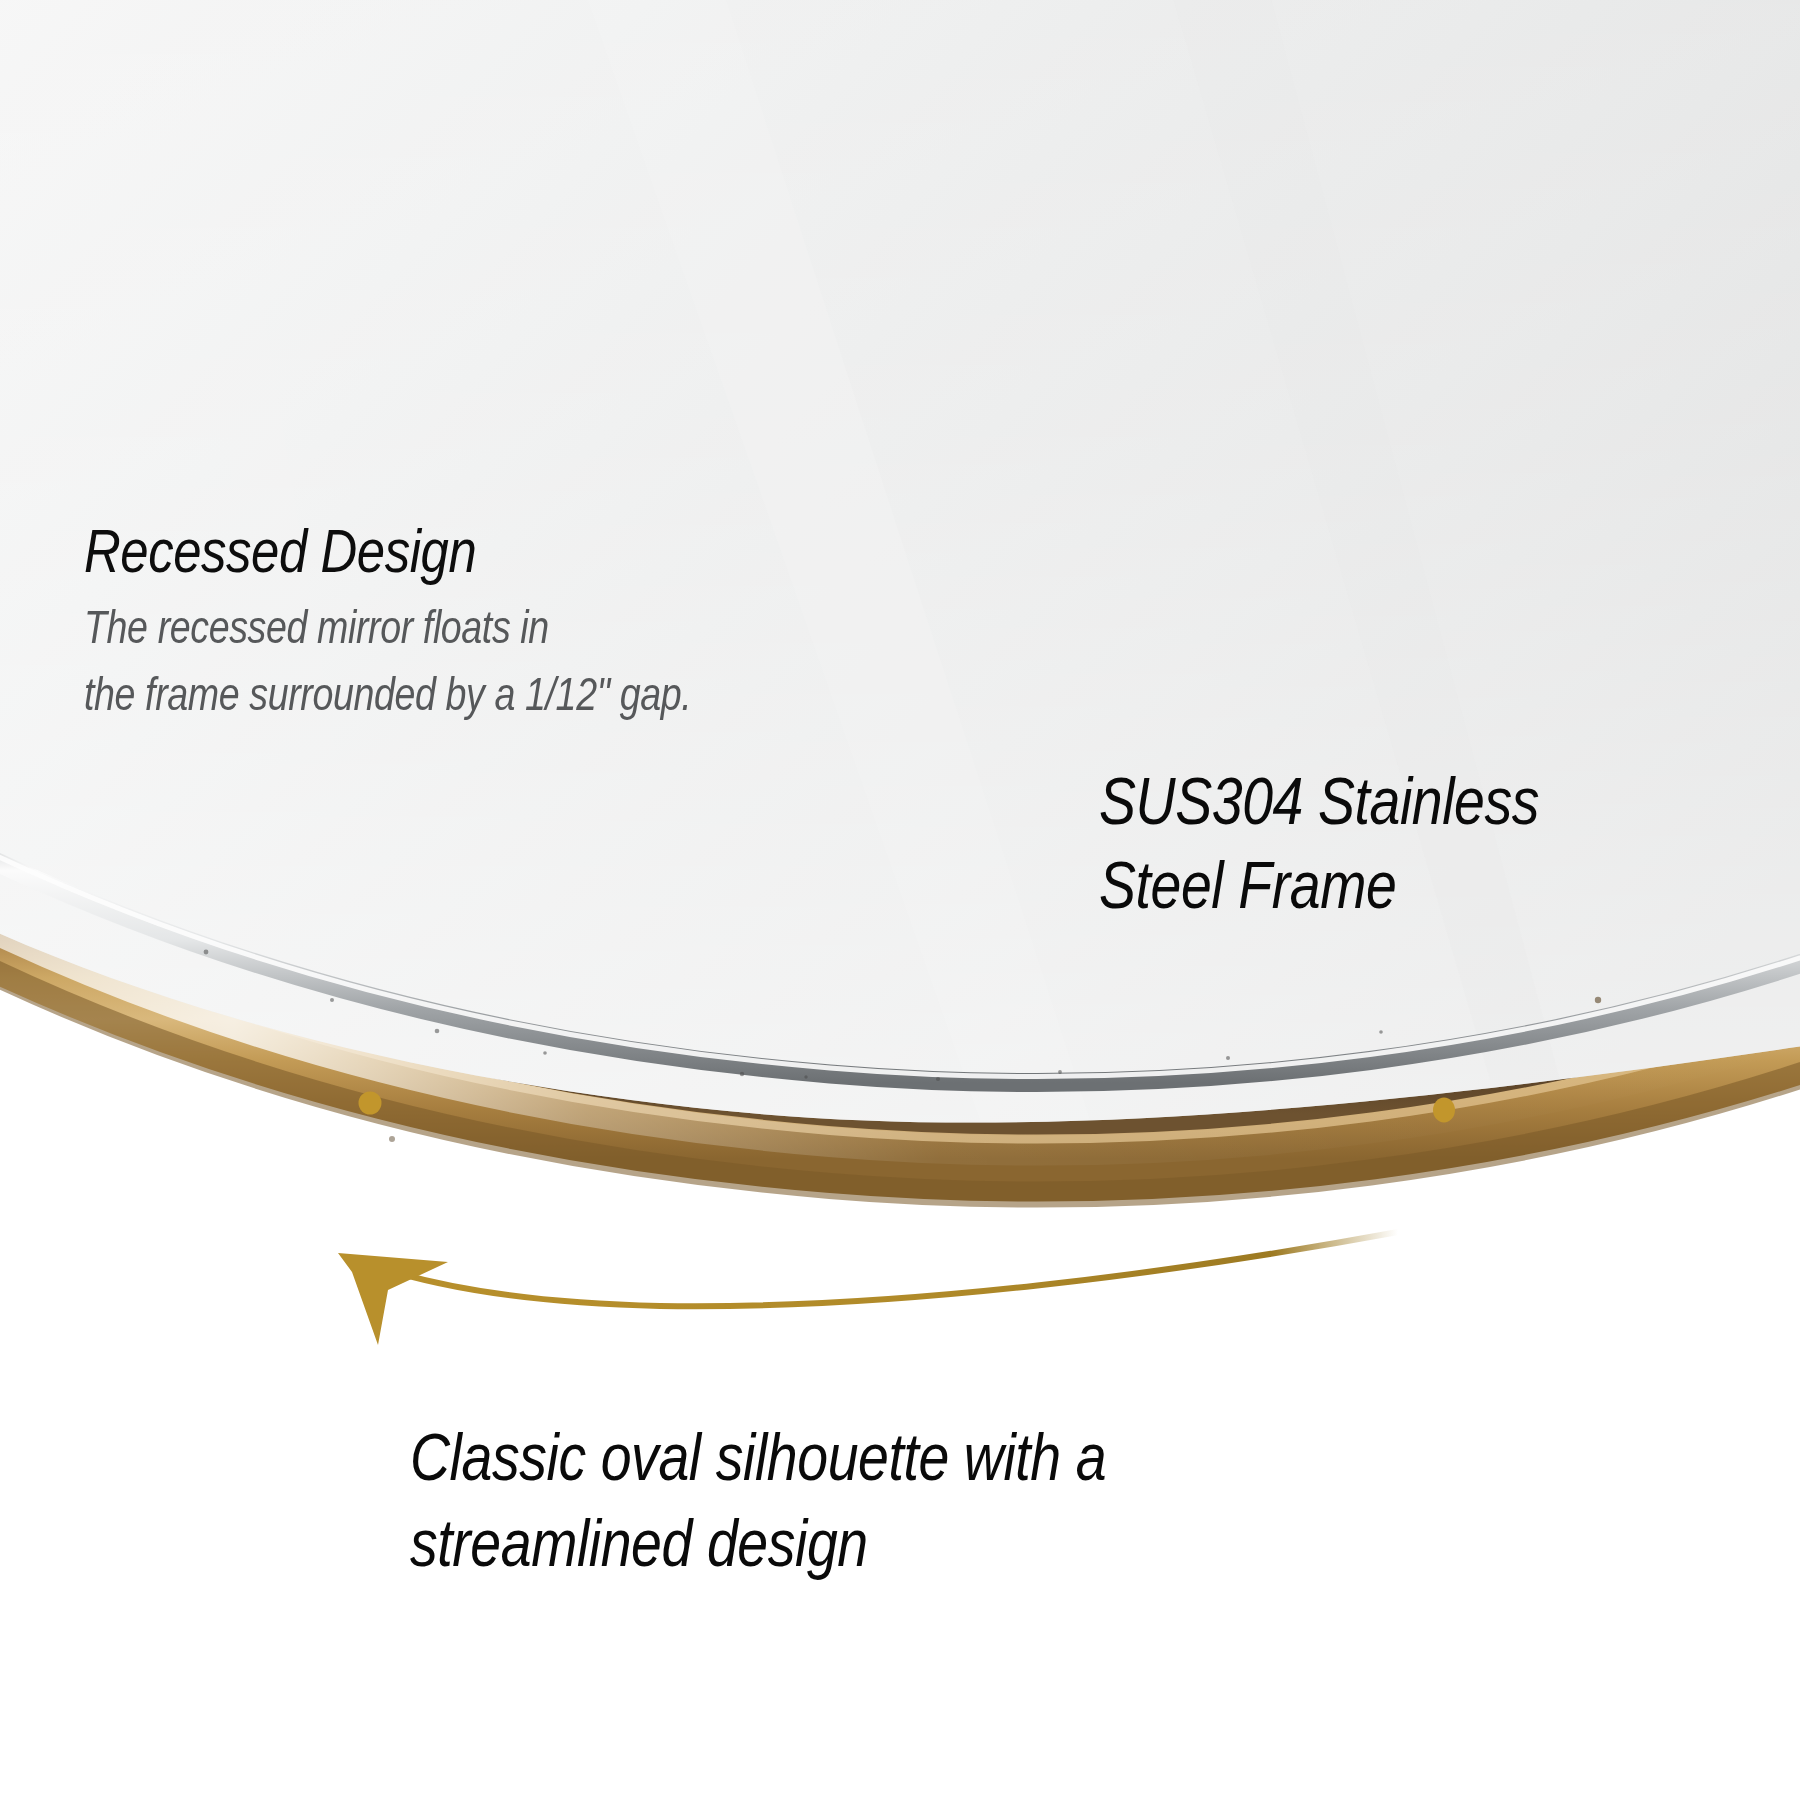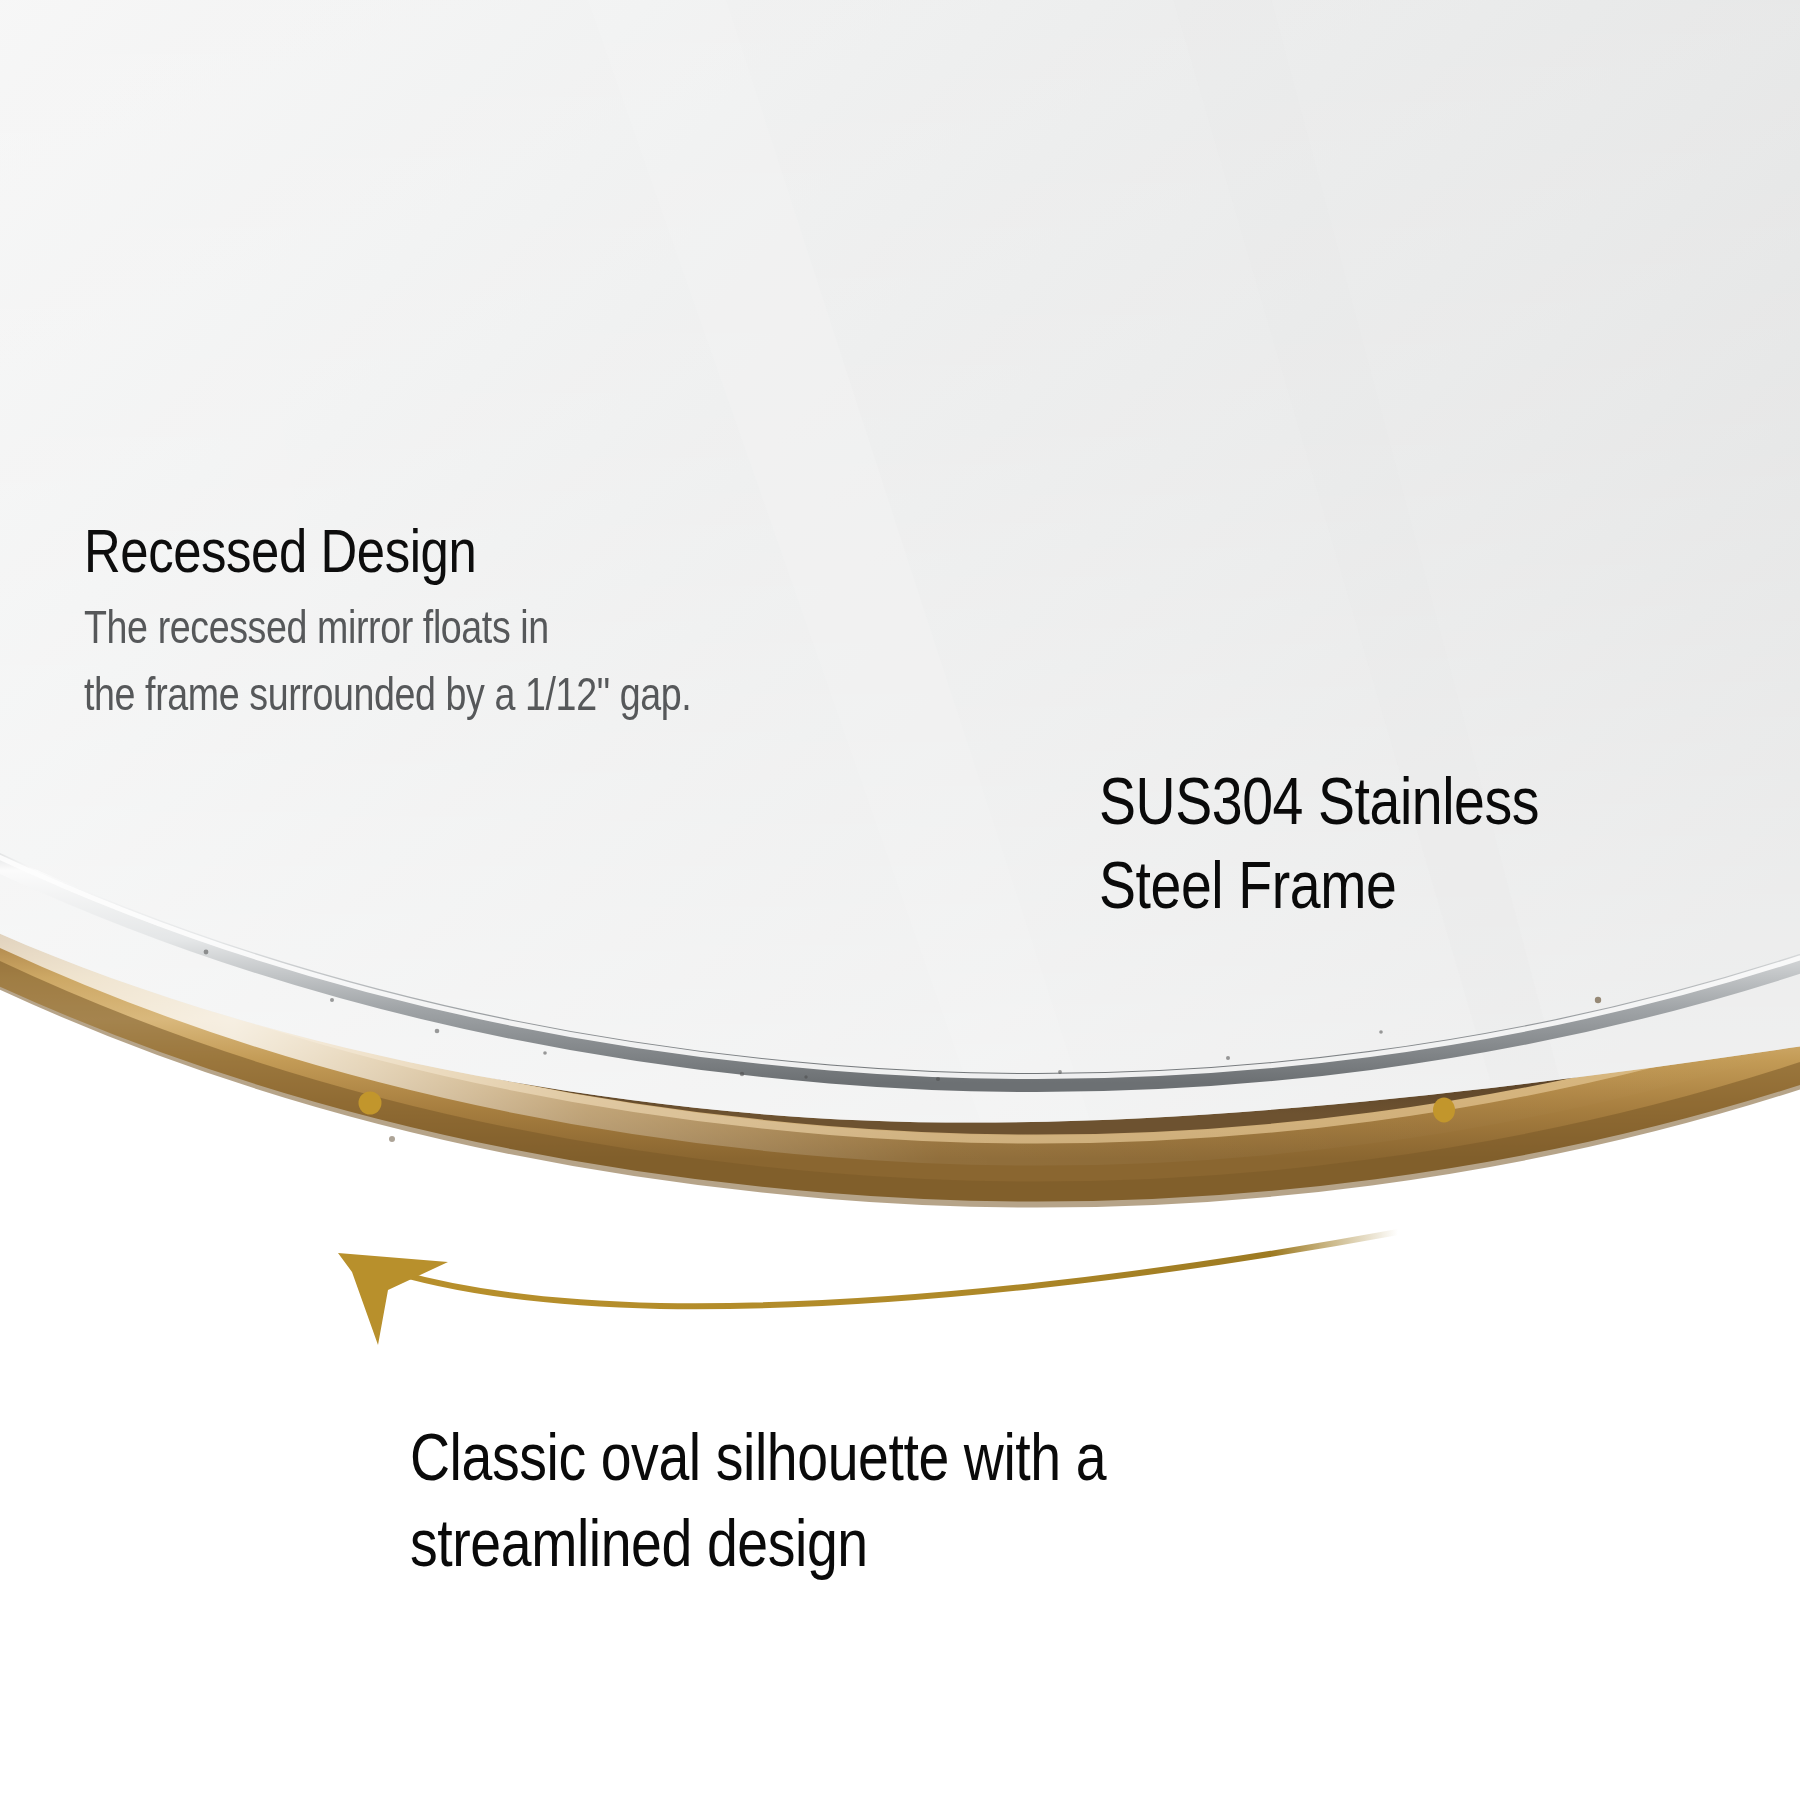--- a/index.html
+++ b/index.html
@@ -8,20 +8,21 @@
     padding: 0;
     background: #ffffff;
   }
   #stage {
     position: relative;
     width: 1800px;
     height: 1800px;
     overflow: hidden;
     background: #ffffff;
     font-family: "Liberation Sans", "DejaVu Sans", sans-serif;
+    font-style: italic;
   }
 
   
   #photo {
     position: absolute;
     inset: 0;
     overflow: hidden;
     background: #ffffff;
   }
   #photo svg { display:block; width:1800px; height:1800px; }

